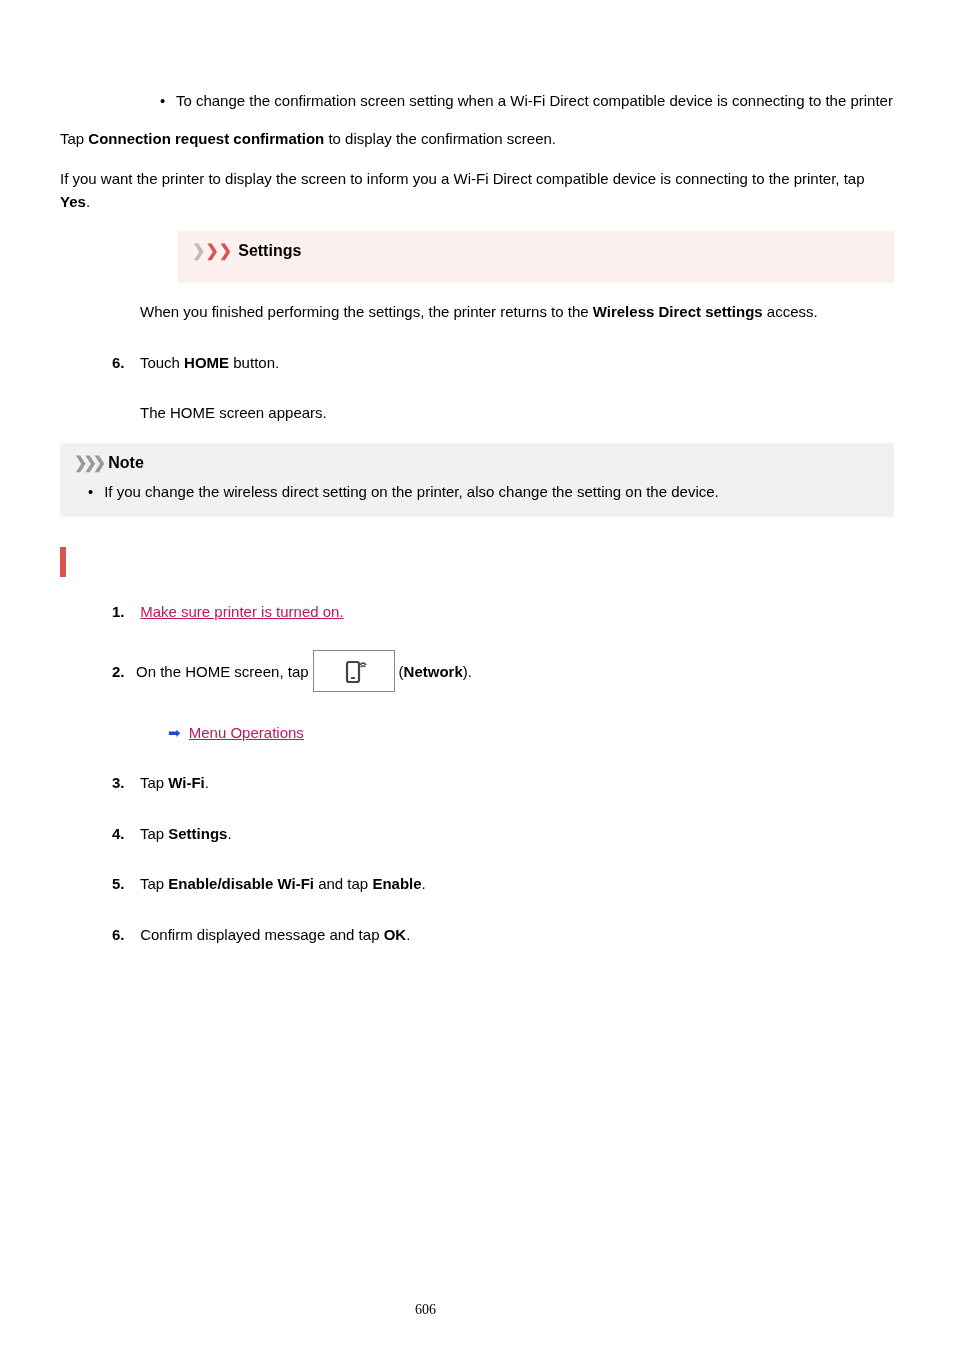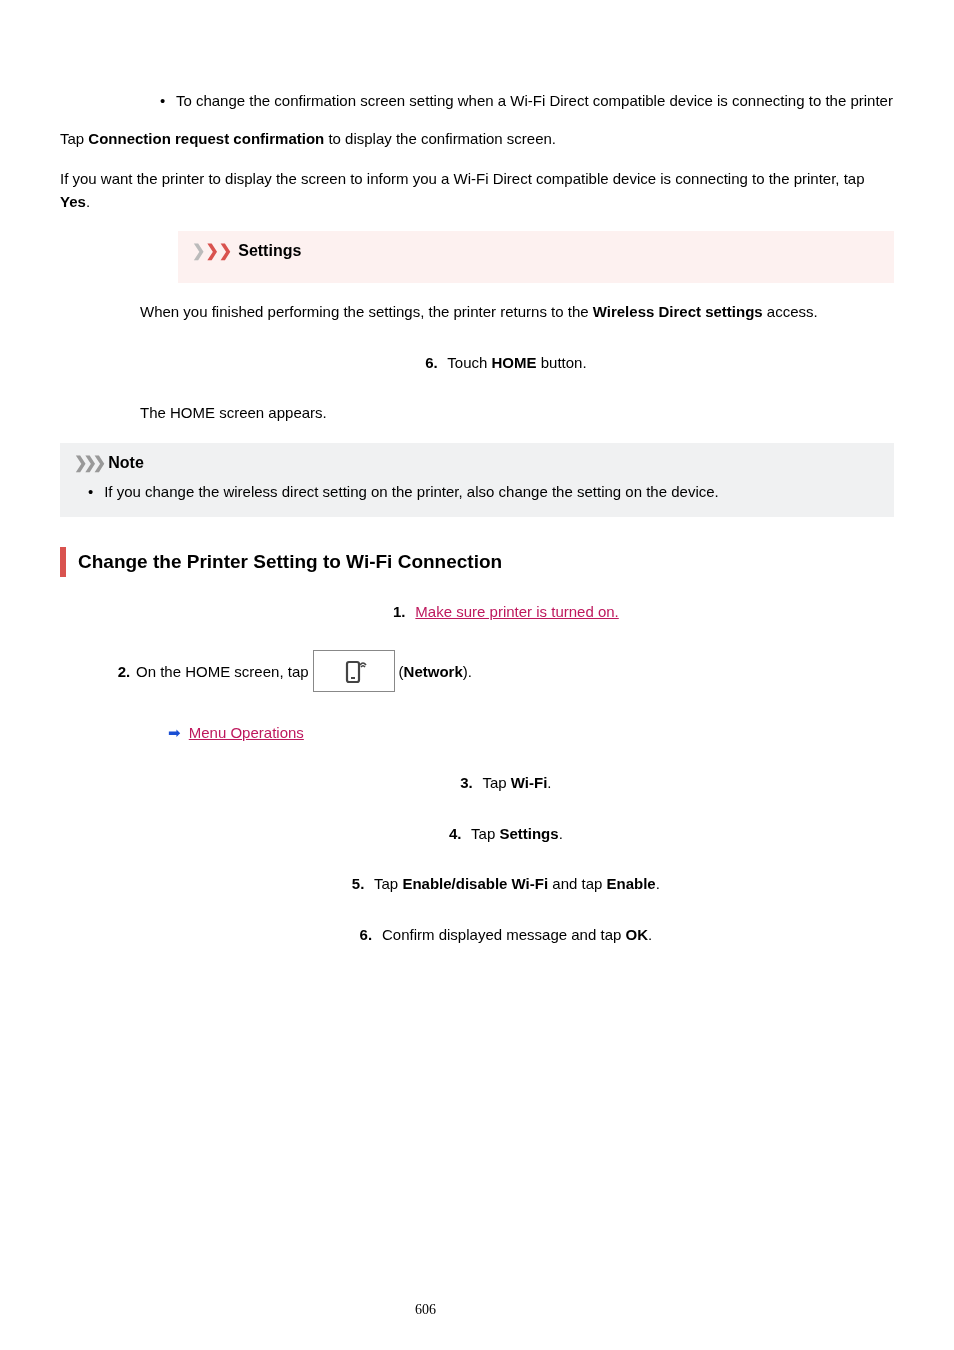--- a/index.html
+++ b/index.html
@@ -48,21 +48,20 @@
       font-weight: bold;
       font-size: 16px;
       display: flex;
       align-items: center;
       gap: 6px;
       margin-bottom: 6px;
     }
     .step-row {
       margin-left: 52px;
       margin-bottom: 28px;
-      text-align: center;
     }
     .step-num { font-weight: bold; display:inline-block; width:24px; }
     .step-body { margin-left: 80px; margin-bottom:18px; }
     .bold { font-weight: bold; }
     .link { color:#be185d; text-decoration: underline; cursor:pointer; }
     .section-wrap {
       display:flex;
       align-items:center;
       gap:12px;
       margin-bottom:24px;
@@ -146,21 +145,20 @@
     <span>Note</span>
   </div>
   <div class="smallbul">
     <span class="bullet-mark">•</span>
     <span>If you change the wireless direct setting on the printer, also change the setting on the device.</span>
   </div>
 </div>
 
 <div class="section-wrap">
   <div class="redbar"></div>
-  <div class="section-title">Change the Printer Setting to Wi-Fi Connection</div>
 </div>
 
 <div class="step-row">
   <span class="step-num">1.</span>
   <span class="link">Make sure printer is turned on.</span>
 </div>
 
 <div class="step-row step2-line">
   <span class="step-num">2.</span>
   <span>On the HOME screen, tap</span>

